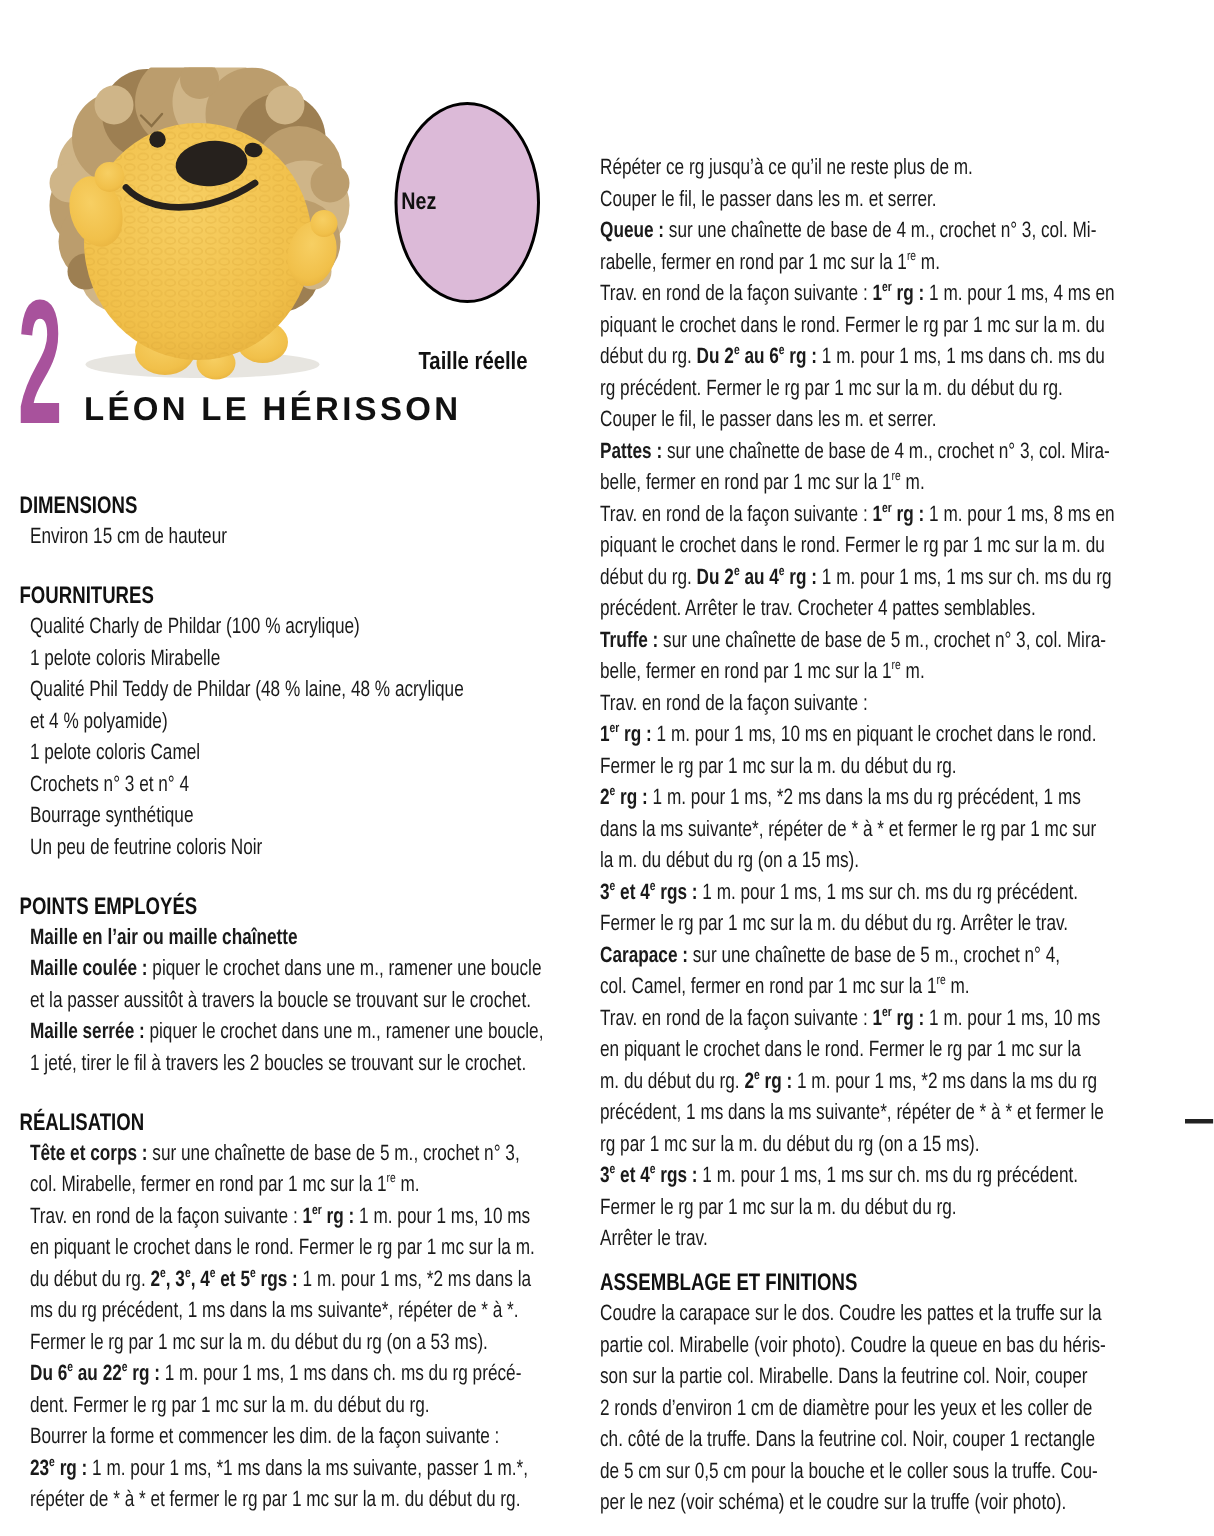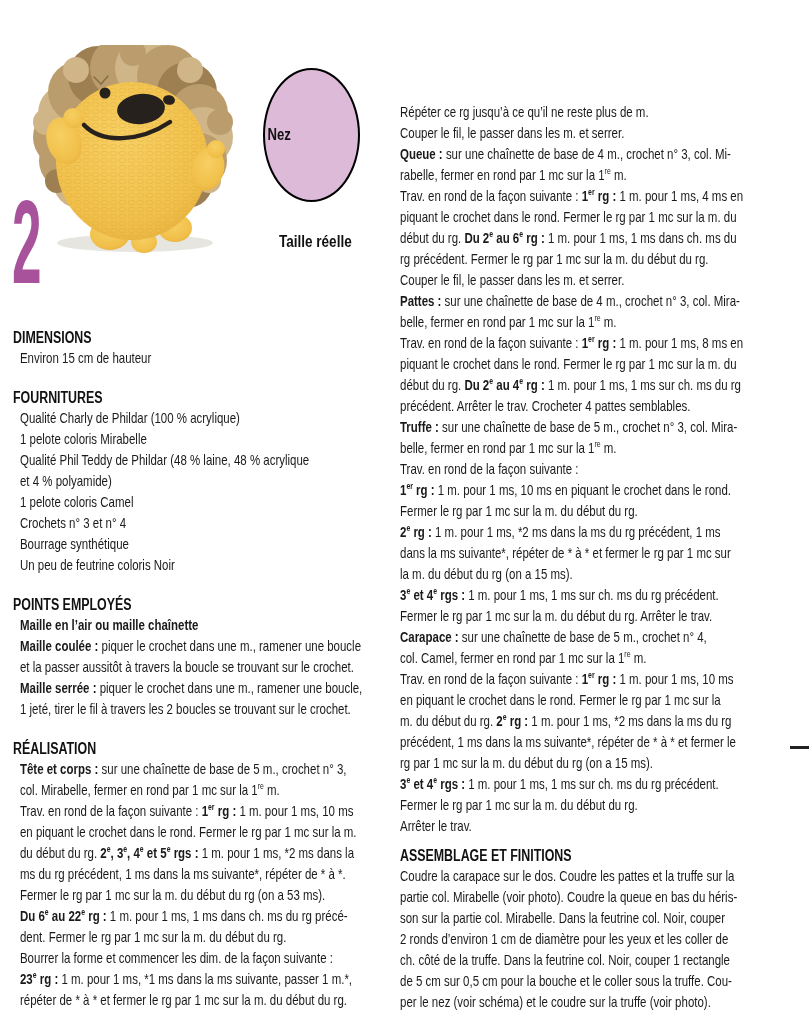--- a/index.html
+++ b/index.html
@@ -117,20 +117,21 @@
         <circle cx="77" cy="48" r="5.5" style="fill:var(--c-features,#26211d)"></circle>
         <ellipse cx="141" cy="55" rx="6" ry="4.8" transform="rotate(12 141 55)" style="fill:var(--c-features,#26211d)"></ellipse>
         <ellipse cx="113" cy="64" rx="24" ry="15" transform="rotate(-6 113 64)" style="fill:var(--c-features,#26211d)"></ellipse>
         <path d="M56,80 C74,99 112,97 142,77" fill="none" style="stroke:var(--c-features,#26211d)" stroke-width="4.5" stroke-linecap="round"></path>
       </g>
     </svg>
   </div>
 
   <div class="big-number">2</div>
 
+  <h1 class="title">LÉON LE HÉRISSON</h1>
 
   <div class="diagram">
     <div class="diagram-ellipse">
       <span class="diagram-label">Nez</span>
     </div>
     <div class="diagram-caption">
       <span>Taille réelle</span>
     </div>
   </div>
 

